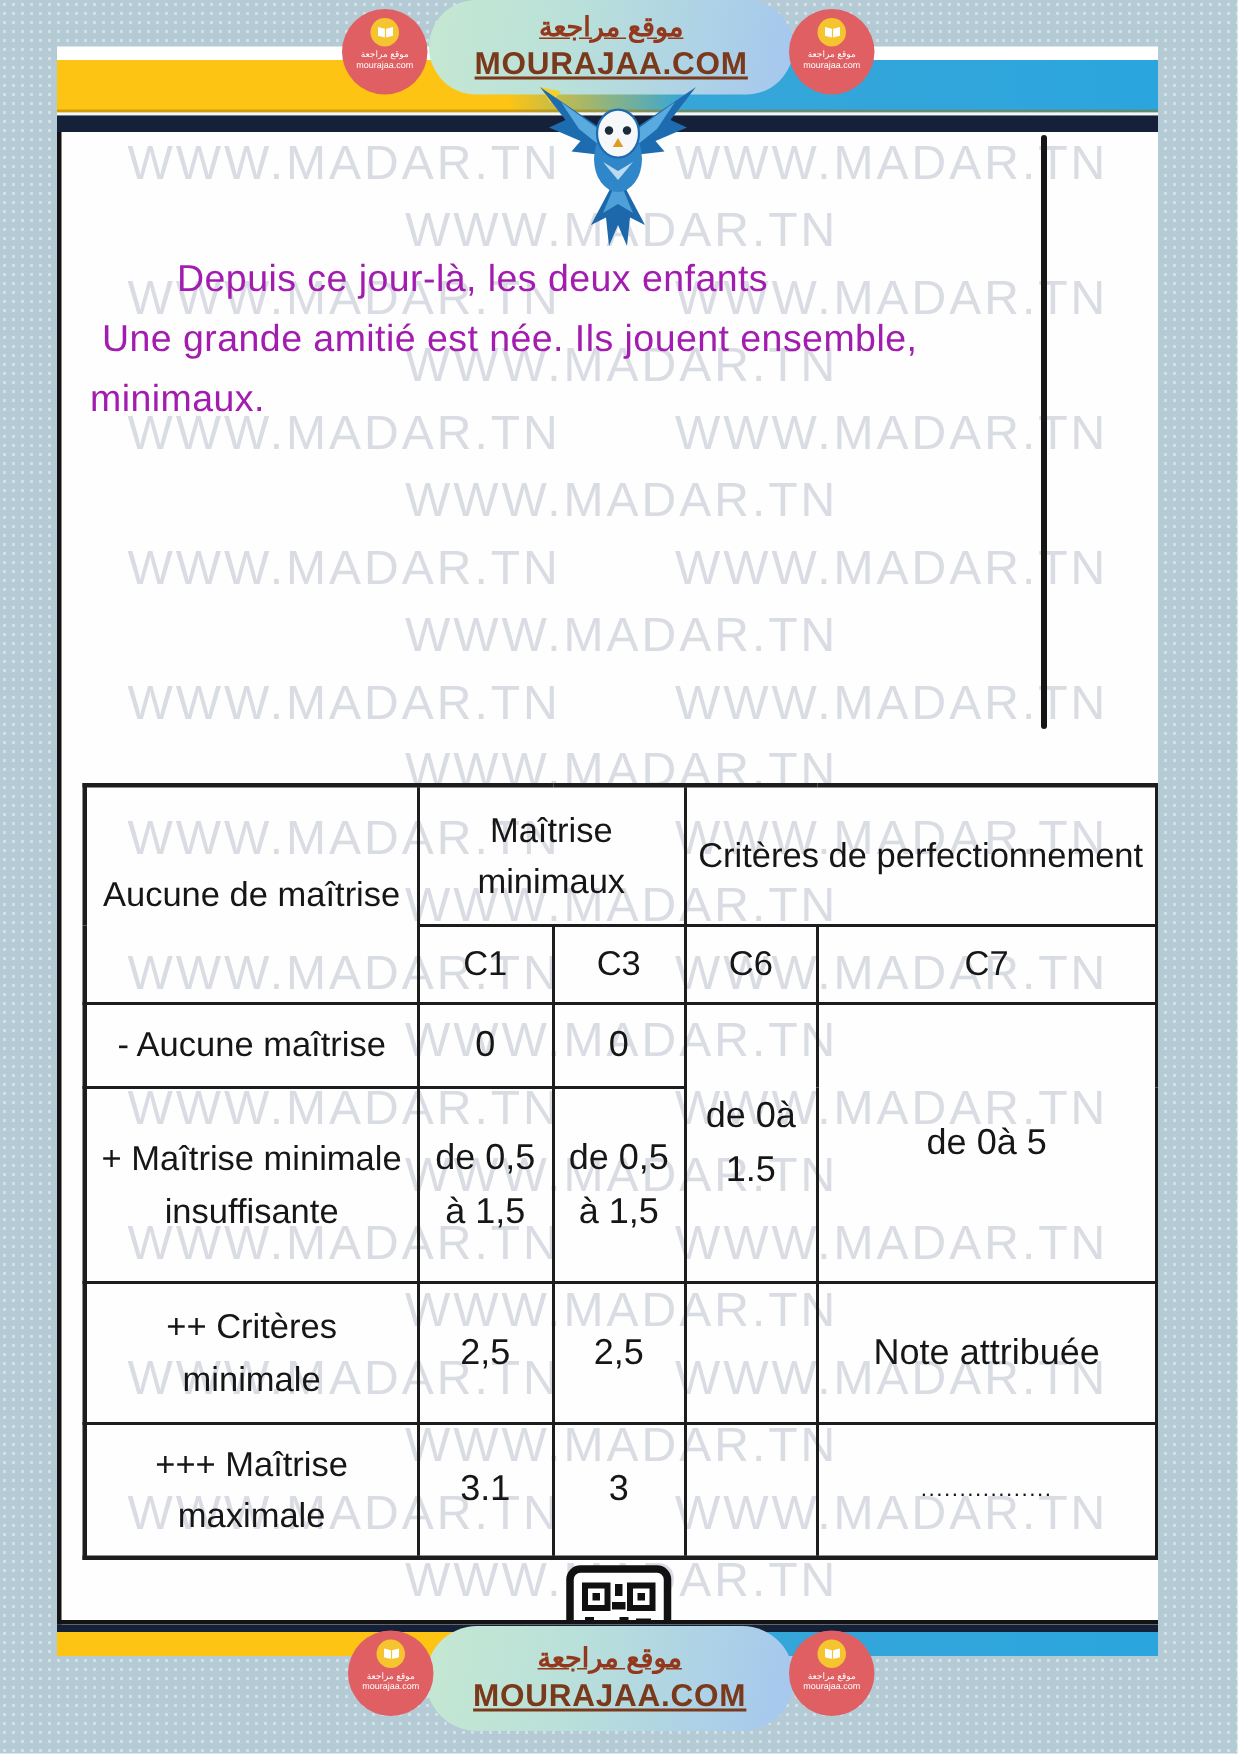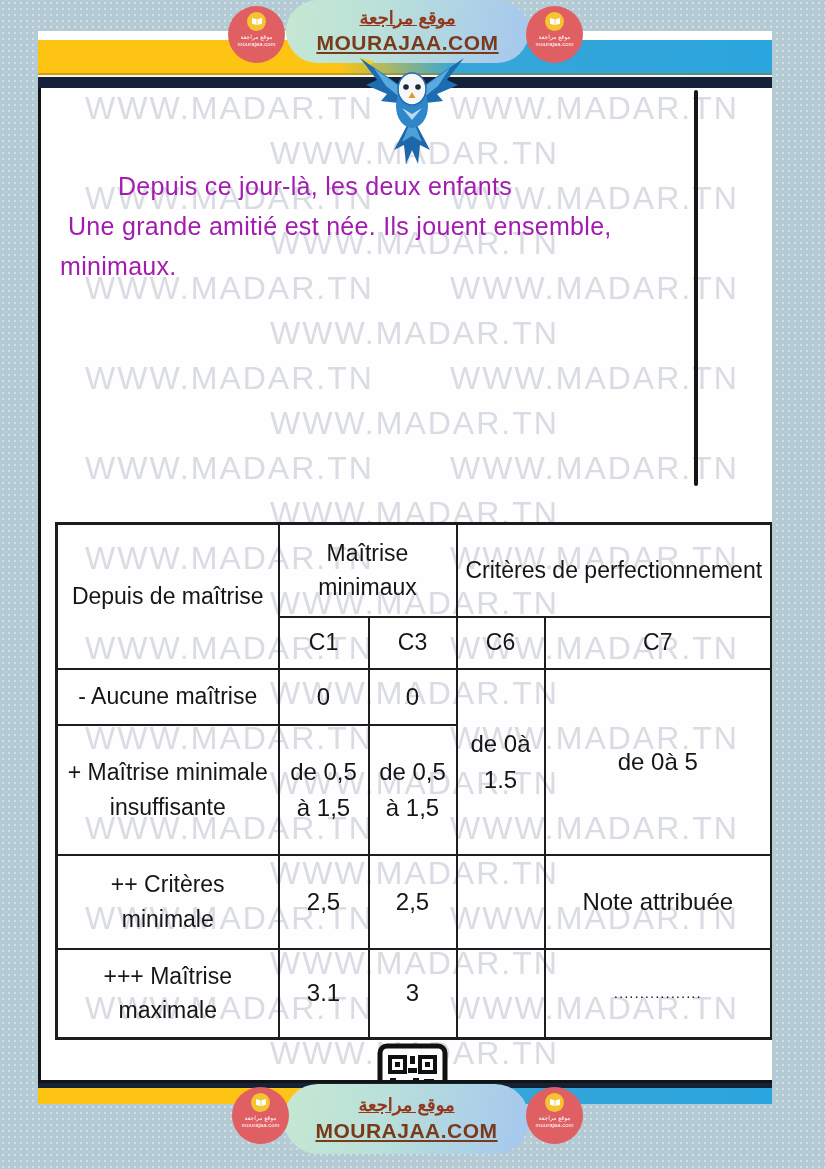--- a/index.html
+++ b/index.html
@@ -121,21 +121,21 @@
       <table class="eval">
         <colgroup>
           <col style="width:222px">
             <col style="width:90px">
             <col style="width:88px">
           <col style="width:88px">
             <col style="width:227px">
         </colgroup>
         <tbody>
             <tr class="h1">
-          <td rowspan="2" class="lbl">Depuis de maîtrise</td>
+          <td rowspan="2" class="lbl">Aucune de maîtrise</td>
           <td colspan="2">Maîtrise minimaux</td>
           <td colspan="2">Critères de perfectionnement</td>
         </tr>
         <tr class="h2">
           <td>C1</td>
           <td>C3</td>
           <td>C6</td>
           <td>C7</td>
         </tr>
         <tr class="r1">

